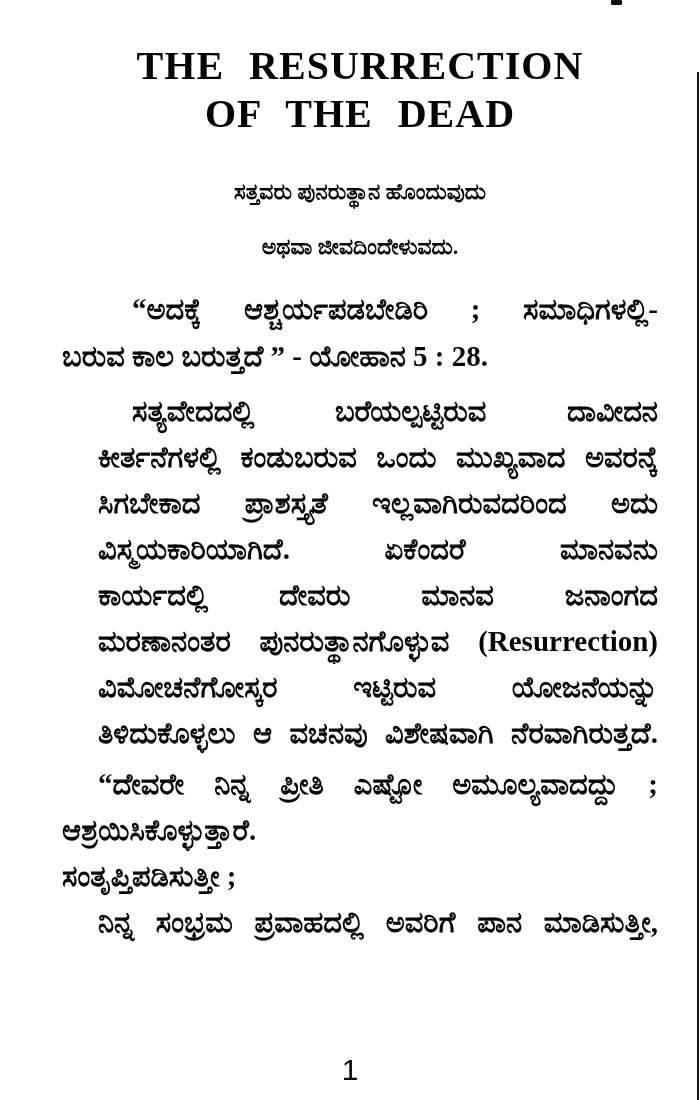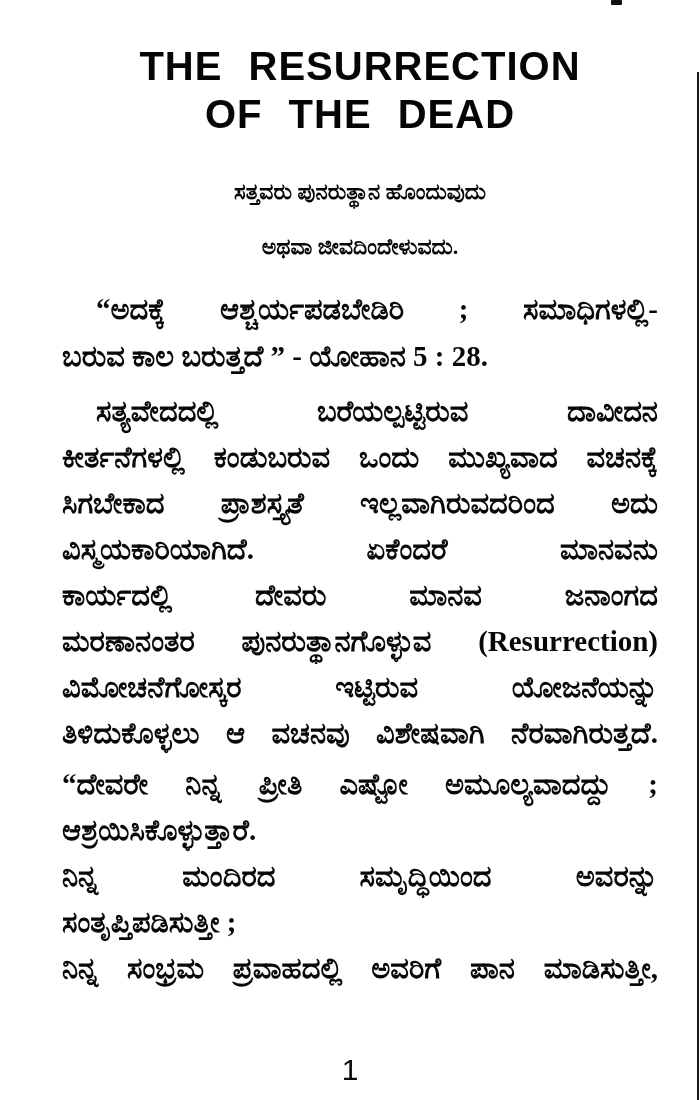--- a/index.html
+++ b/index.html
@@ -14,21 +14,21 @@
     background: #ffffff;
     color: #000000;
     overflow: hidden;
   }
   .content {
     padding: 0 42px 0 62px;
   }
   .title {
     margin: 42px 0 0 0;
     text-align: center;
-    font-family: Liberation Sans, sans-serif;
+    font-family: Liberation Serif, serif;
     font-weight: bold;
     font-size: 40px;
     line-height: 48px;
     letter-spacing: 1px;
     word-spacing: 14px;
     color: #050505;
   }
   .title .tline { display: block; }
   .subtitle {
     margin: 26px 0 0 0;
@@ -49,21 +49,21 @@
   .quote  { margin-top: 12px; }
   .para   { margin-top: 8px;  }
   .psalm  { margin-top: 5px;  }
   .ln {
     height: 46px;
     line-height: 46px;
     overflow: hidden;
     text-align: justify;
   }
   .quote .ln { height: 47px; line-height: 47px; }
-  .ln.j { text-align-last: justify; }
+  .ln.j { text-align-last: justify; margin-left: 36px; }
   .ln.left { text-align: right; text-align-last: left; }
   .ln.indent { text-indent: 34px; }
   .pageno {
     position: absolute;
     left: 0;
     right: 0;
     bottom: 14px;
     text-align: center;
     font-family: "Liberation Sans", sans-serif;
     font-weight: normal;
@@ -105,33 +105,32 @@
       <span class="sline">ಅಥವಾ ಜೀವದಿಂದೇಳುವದು.</span>
     </h2>
 
     <div class="textblock quote">
       <div class="ln j indent">“ಅದಕ್ಕೆ ಆಶ್ಚರ್ಯಪಡಬೇಡಿರಿ ; ಸಮಾಧಿಗಳಲ್ಲಿ-</div>
       <div class="ln left">ಬರುವ ಕಾಲ ಬರುತ್ತದೆ ” - ಯೋಹಾನ 5 : 28.</div>
     </div>
 
     <div class="textblock para">
       <div class="ln j indent">ಸತ್ಯವೇದದಲ್ಲಿ ಬರೆಯಲ್ಪಟ್ಟಿರುವ ದಾವೀದನ</div>
-      <div class="ln j">ಕೀರ್ತನೆಗಳಲ್ಲಿ ಕಂಡುಬರುವ ಒಂದು ಮುಖ್ಯವಾದ ವಚನಕ್ಕೆ</div>
+      <div class="ln j">ಕೀರ್ತನೆಗಳಲ್ಲಿ ಕಂಡುಬರುವ ಒಂದು ಮುಖ್ಯವಾದ ಅವರನ್ಕೆ</div>
       <div class="ln j">ಸಿಗಬೇಕಾದ ಪ್ರಾಶಸ್ತ್ಯತೆ ಇಲ್ಲವಾಗಿರುವದರಿಂದ ಅದು</div>
       <div class="ln j">ವಿಸ್ಮಯಕಾರಿಯಾಗಿದೆ. ಏಕೆಂದರೆ ಮಾನವನು</div>
       <div class="ln j">ಕಾರ್ಯದಲ್ಲಿ ದೇವರು ಮಾನವ ಜನಾಂಗದ</div>
       <div class="ln j">ಮರಣಾನಂತರ ಪುನರುತ್ಥಾನಗೊಳ್ಳುವ (Resurrection)</div>
       <div class="ln j">ವಿಮೋಚನೆಗೋಸ್ಕರ ಇಟ್ಟಿರುವ ಯೋಜನೆಯನ್ನು</div>
       <div class="ln j">ತಿಳಿದುಕೊಳ್ಳಲು ಆ ವಚನವು ವಿಶೇಷವಾಗಿ ನೆರವಾಗಿರುತ್ತದೆ.</div>
     </div>
 
     <div class="textblock psalm">
       <div class="ln j">“ದೇವರೇ ನಿನ್ನ ಪ್ರೀತಿ ಎಷ್ಟೋ ಅಮೂಲ್ಯವಾದದ್ದು ;</div>
       <div class="ln left">ಆಶ್ರಯಿಸಿಕೊಳ್ಳುತ್ತಾರೆ.</div>
-      <div class="ln j">ನಿನ್ನ ಮಂದಿರದ ಸಮೃದ್ಧಿಯಿಂದ ಅವರನ್ನು</div>
       <div class="ln left">ಸಂತೃಪ್ತಿಪಡಿಸುತ್ತೀ ;</div>
       <div class="ln j">ನಿನ್ನ ಸಂಭ್ರಮ ಪ್ರವಾಹದಲ್ಲಿ ಅವರಿಗೆ ಪಾನ ಮಾಡಿಸುತ್ತೀ,</div>
     </div>
 
   </div>
 
   <div class="pageno">1</div>
 
   <div class="scan-edge"></div>
   <div class="scan-speck"></div>

